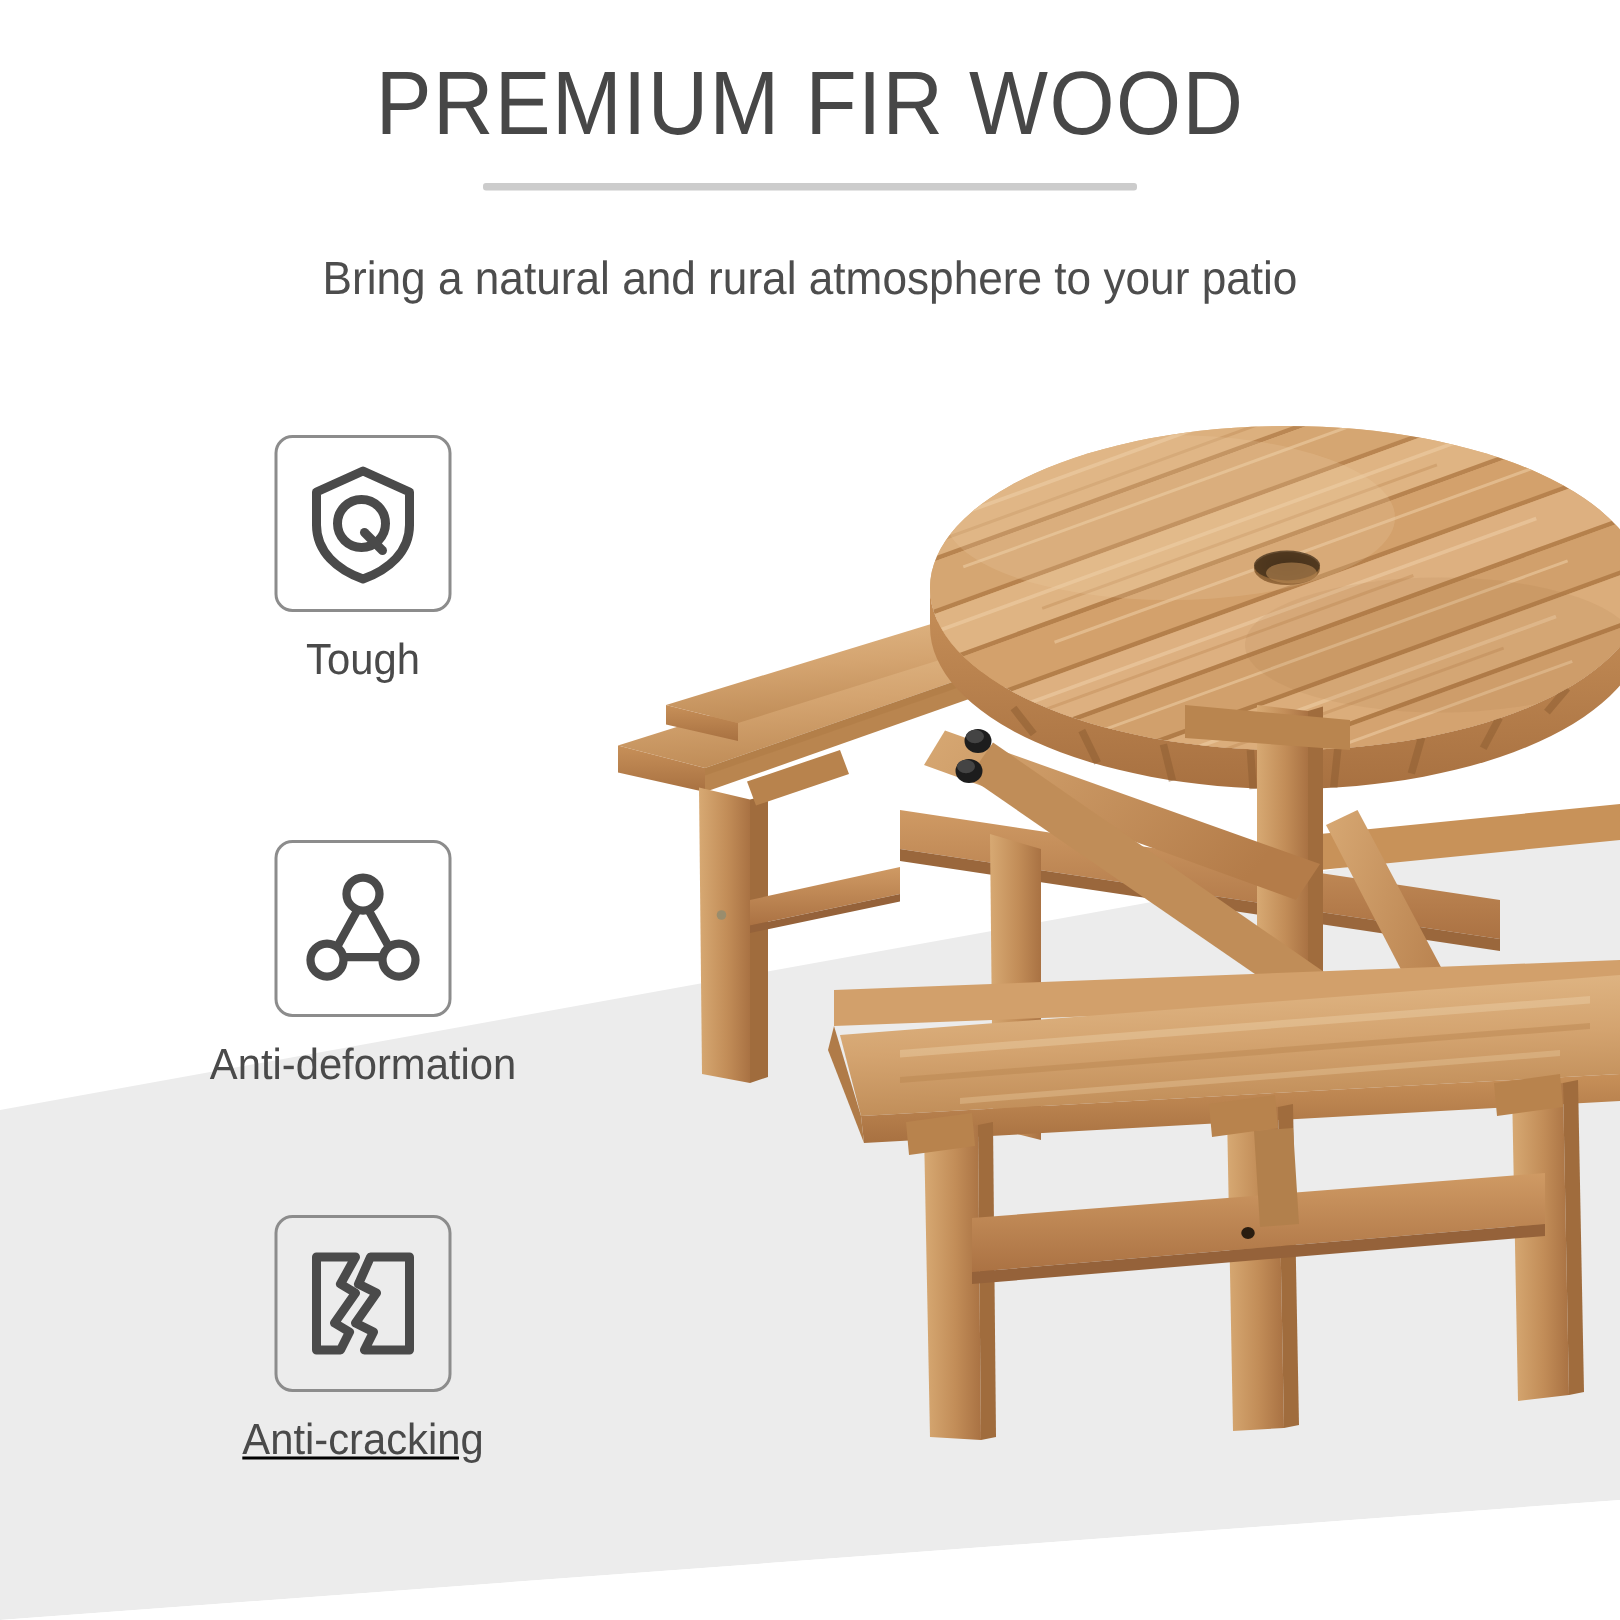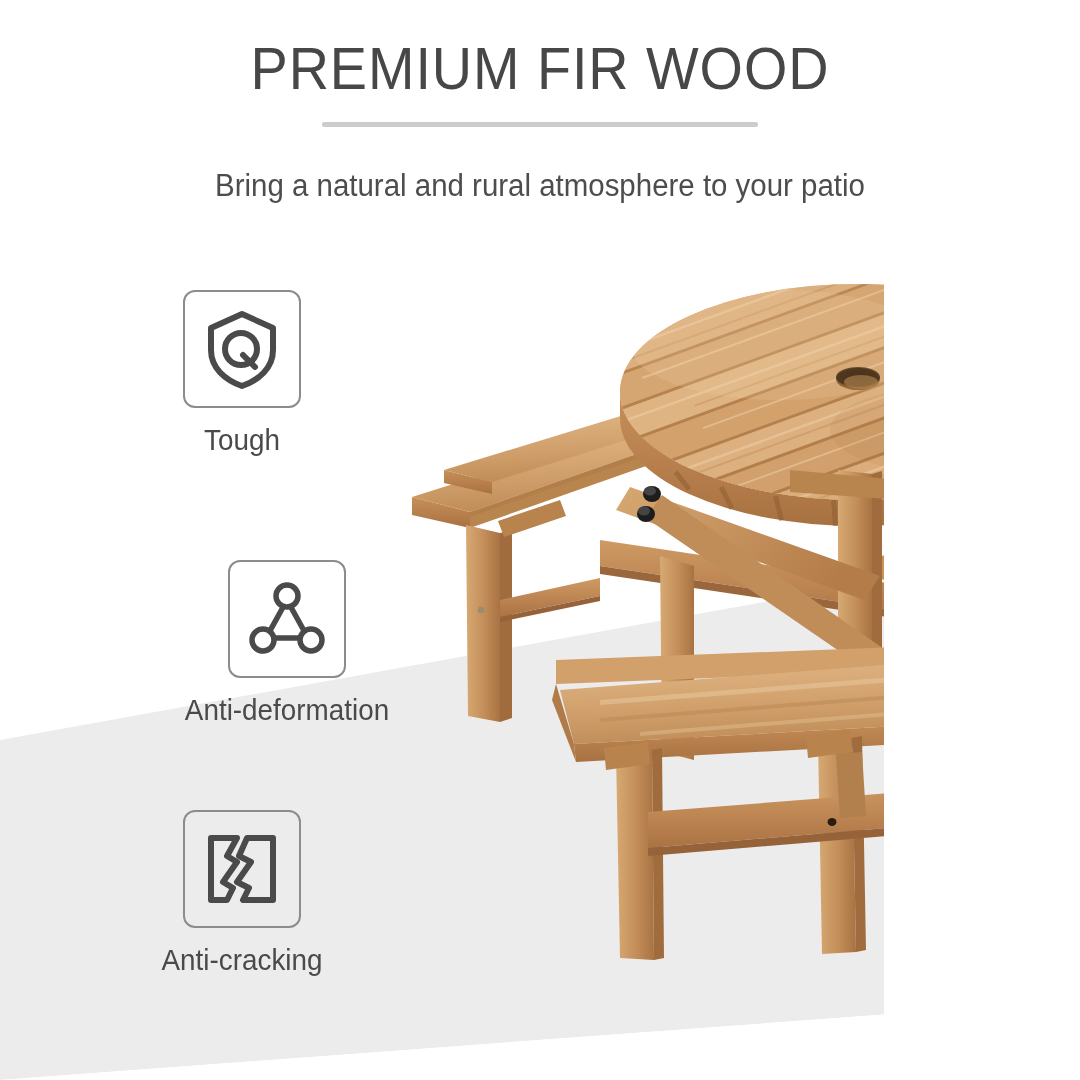--- a/index.html
+++ b/index.html
@@ -2,21 +2,21 @@
 <html><head>
 <meta charset="utf-8">
 <style>
   html,body{margin:0;padding:0;}
   body{
     width:1080px;height:1080px;
     background:#ffffff;
     font-family:"Liberation Sans","DejaVu Sans",sans-serif;
     overflow:hidden;
   }
-  #stage{position:relative;width:884px;height:1080px;overflow:hidden;background:#ffffff;}
+  #stage{position:relative;width:1080px;height:1080px;overflow:hidden;background:#ffffff;}
 
   
   .floor{position:absolute;left:0;top:0;width:1080px;height:1080px;}
 
   
   #title{
     position:absolute;left:0;top:34px;width:1080px;
     text-align:center;
     font-size:60px;letter-spacing:1px;
     font-weight:400;
@@ -47,22 +47,22 @@
     display:flex;align-items:center;justify-content:center;
     background:transparent;
   }
   .feat-label{
     margin-top:16px;
     font-size:29px;color:#4a4a4a;font-weight:400;
     transform:scaleX(.96);
     white-space:nowrap;
   }
   #feature-0{top:290px;}
-  #feature-1{top:560px;margin-left:45px;}
-  #feature-2{top:810px;}
+  #feature-1{top:560px;}
+  #feature-2{top:810px;text-decoration:underline;}
 
   
   #product{position:absolute;left:0;top:0;width:1080px;height:1080px;}
 </style>
 </head>
 <body>
 
 <div id="stage">
 
   <svg class="floor" viewBox="0 0 1080 1080" preserveAspectRatio="none">

